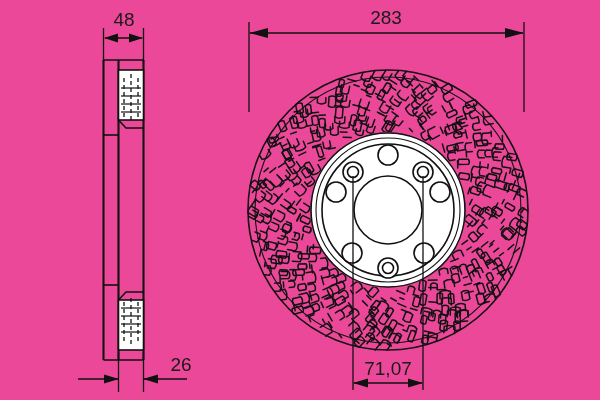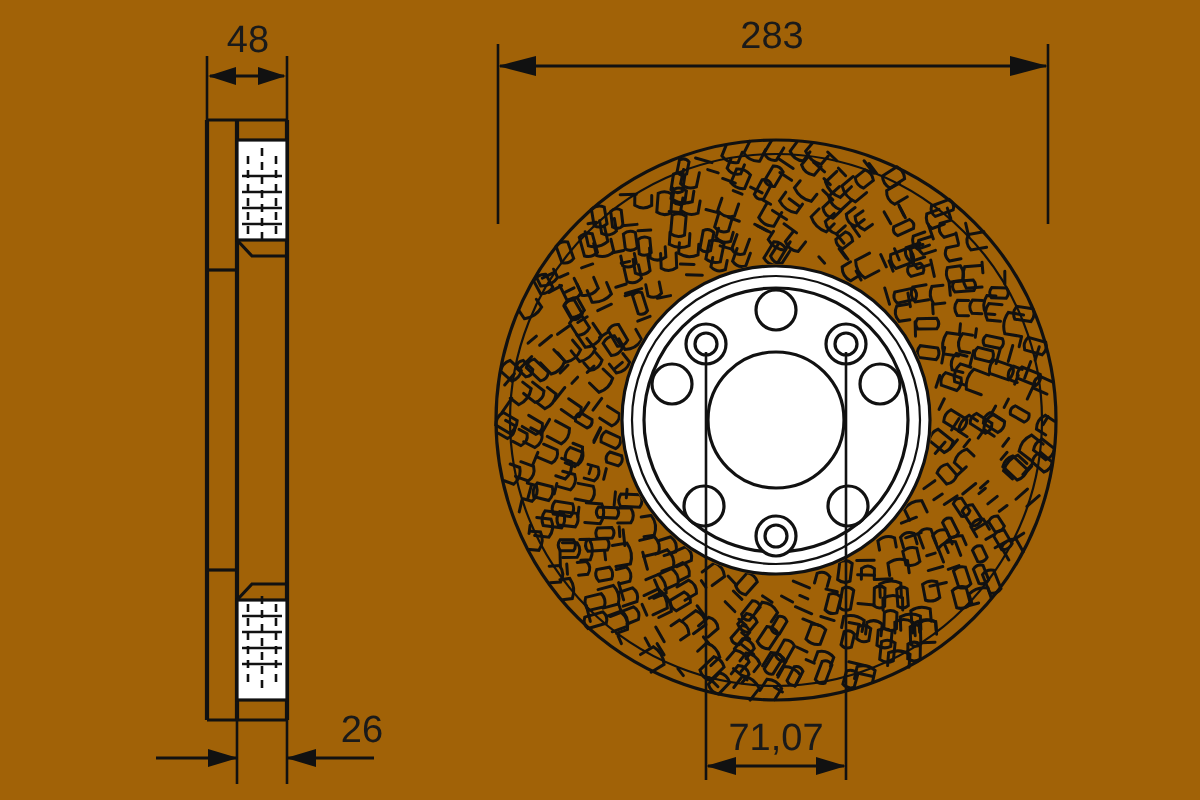--- a/index.html
+++ b/index.html
@@ -7,21 +7,21 @@
     padding: 0;
     background: #ffffff;
   }
   body {
     font-family: "Liberation Sans", sans-serif;
   }
   #stage {
     position: relative;
     width: 600px;
     height: 400px;
-    background: #a16207;
+    background: #ec4899;
     overflow: hidden;
   }
   #stage svg {
     position: absolute;
     left: 0;
     top: 0;
   }
   .dim-text {
     font-family: "Liberation Sans", sans-serif;
     font-size: 19px;

